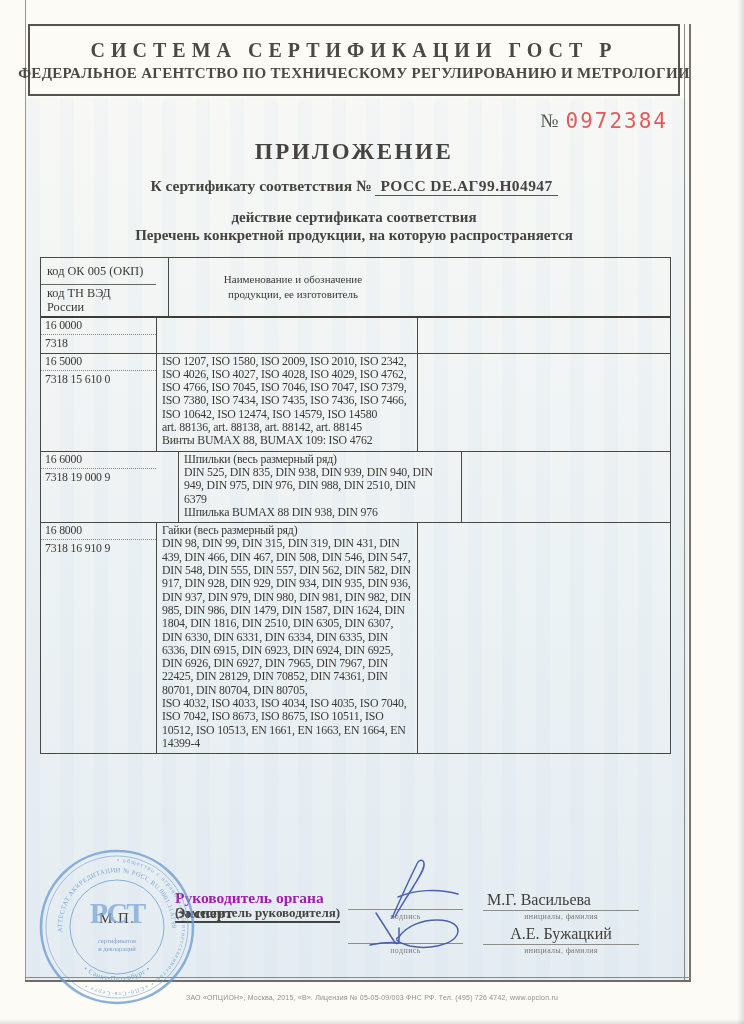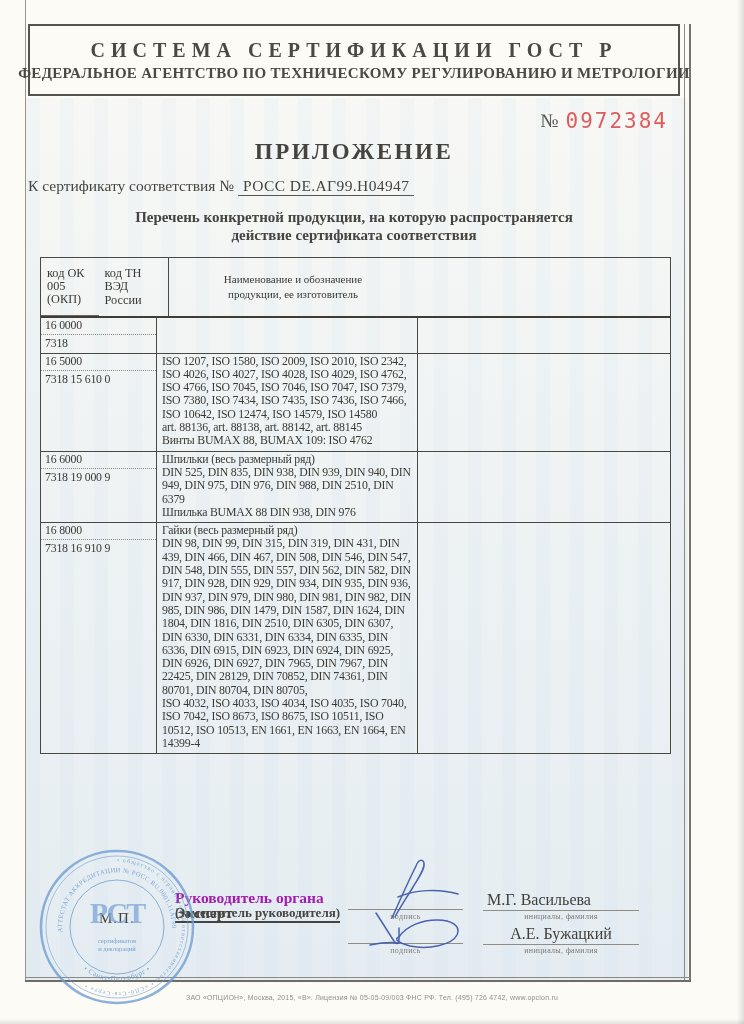--- a/index.html
+++ b/index.html
@@ -49,49 +49,49 @@
   .serial-number {
     font-family:"DejaVu Sans Mono", monospace;
     font-size:21px; letter-spacing:2px; color:#e05c5c;
   }
 
   .doc-title {
     position:absolute; left:28px; top:139px; width:652px; text-align:center;
     font-size:23px; font-weight:bold; letter-spacing:2.5px; color:#454440;
   }
   .cert-line {
-    position:absolute; left:28px; top:177px; width:652px; 
-    font-size:15.5px; font-weight:normal; color:#454440;
+    position:absolute; left:28px; top:177px; width:652px; text-align:center;
+    font-size:15.5px; font-weight:bold; color:#454440;
   }
   .cert-number { border-bottom:1px solid #57554f; padding:0 5px 1px; letter-spacing:0.4px; }
   .subtitle {
     position:absolute; left:28px; top:209px; width:652px; text-align:center;
     font-size:15px; font-weight:bold; line-height:17.5px; color:#454440;
   }
 
   
   .cert-table {
     position:absolute; left:40px; top:257px; width:631px;
     border:1.5px solid #4a4842; box-sizing:border-box;
   }
   .t-row { display:grid; grid-template-columns:115px 261px 1fr; }
   .t-row + .t-row { border-top:1px solid #4a4842; }
   .t-row.data-first { border-top:2px solid #3e3c37; }
   .t-row.rH { min-height:58px; }
   .t-row.r0 { min-height:32px; }
   .t-row.r1 { min-height:93px; }
-  .t-row.r2 { min-height:67px; }
+  .t-row.r2 { min-height:67px;gap:22px; }
   .t-row.r3 { min-height:224px; }
   .t-cell {
     border-left:1px solid #4a4842;
     font-size:11.8px; letter-spacing:-0.2px; line-height:13.3px; color:#3a3934;
     box-sizing:border-box;
   }
   .t-cell:first-child { border-left:none; }
-  .hdr-c1 { display:flex; }
+  .hdr-c1 { display:flex; flex-direction:column; }
   .hdr-c1-top, .hdr-c1-bot { flex:1; display:flex; align-items:center; padding:2px 6px; font-size:12.3px; letter-spacing:0; }
   .hdr-c1-top { border-bottom:1px solid #6a6761; }
   .hdr-center {
     display:flex; align-items:center; justify-content:center; text-align:center;
     white-space:pre-line; padding:4px; font-size:11px; letter-spacing:0; line-height:15px;margin-left:12px;
   }
   .code-cell { display:flex; flex-direction:column; align-items:stretch; }
   .code-top { padding:1px 4px 2px; border-bottom:1px dotted #8a877f; }
   .code-bottom { padding:2px 4px; }
   .prod-cell { padding:1px 5px 3px; white-space:pre-line; }
@@ -146,22 +146,22 @@
 </div>
 
 <div class="doc-title">ПРИЛОЖЕНИЕ</div>
 
 <div class="cert-line">
   <span>К сертификату соответствия №</span>
   <span class="cert-number">РОСС DE.АГ99.Н04947</span>
 </div>
 
 <div class="subtitle">
+  <div>действие сертификата соответствия</div>
   <div>Перечень конкретной продукции,  на которую распространяется</div>
-  <div>действие сертификата соответствия</div>
 </div>
 
 <div class="cert-table">
   <div class="t-row rH">
     <div class="t-cell hdr-c1">
       <div class="hdr-c1-top">код ОК 005 (ОКП)</div>
       <div class="hdr-c1-bot">код ТН ВЭД России</div>
     </div>
     <div class="t-cell hdr-center">Наименование и обозначение
 продукции, ее изготовитель</div>

